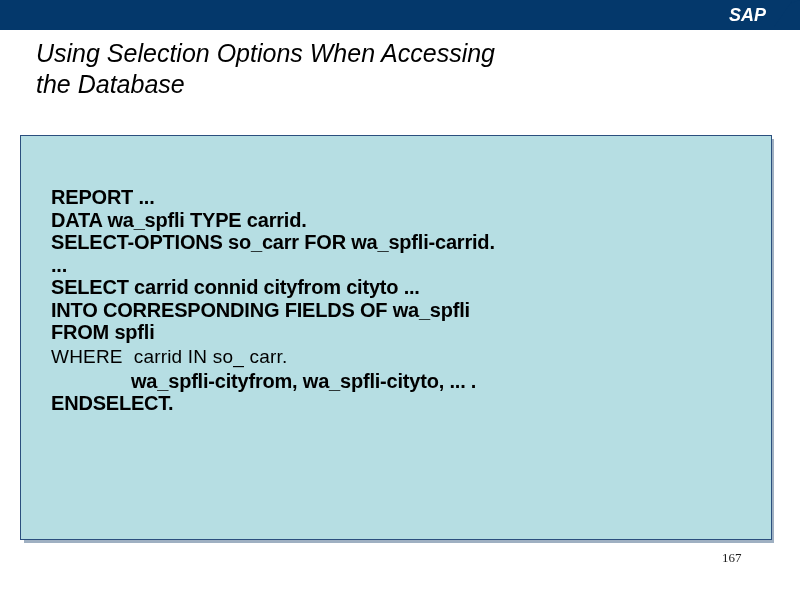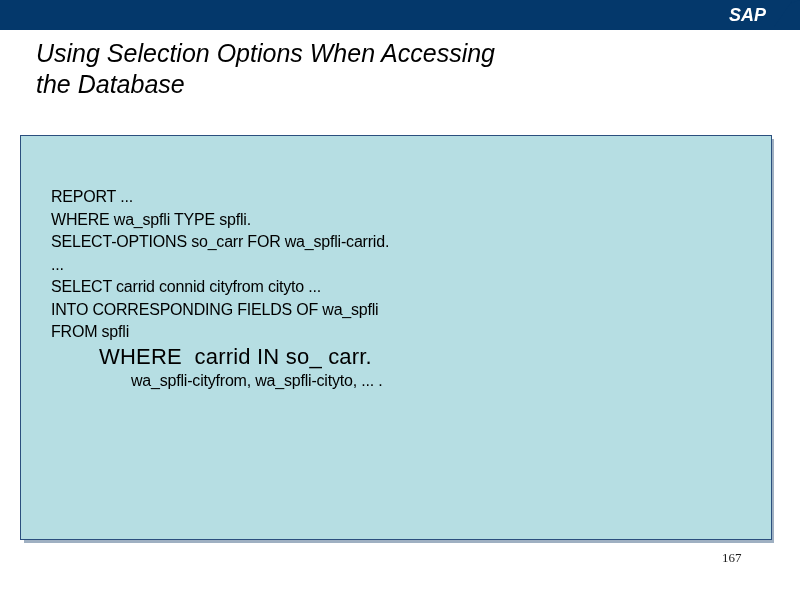--- a/index.html
+++ b/index.html
@@ -88,32 +88,31 @@
     box-sizing: border-box;
   }
   .code-listing {
     position: absolute;
     left: 30px;
     top: 50px;
     right: 10px;
     color: #000000;
   }
   .code-line {
-    font-size: 16px;
-    font-weight: normal;
+    font-size: 20px;
+    font-weight: bold;
     line-height: 22.5px;
     white-space: pre;
     letter-spacing: -0.2px;
   }
   .code-line.big {
-    font-size: 22px;
+    font-size: 19px;
     font-weight: 400;
     line-height: 26px;
     letter-spacing: 0.2px;
-    margin-left: 48px;
   }
   .code-line.indent {
     padding-left: 80px;
   }
 
   
   .page-number {
     position: absolute;
     left: 722px;
     top: 550px;
@@ -138,24 +137,25 @@
 </div>
 
 <div class="slide-title">Using Selection Options When Accessing
 the Database</div>
 
 <div class="code-shadow"></div>
 
 <div class="code-box">
   <div class="code-listing">
       <div class="code-line">REPORT ...</div>
-      <div class="code-line">WHERE wa_spfli TYPE spfli.</div>
+      <div class="code-line">DATA wa_spfli TYPE carrid.</div>
       <div class="code-line">SELECT-OPTIONS so_carr FOR wa_spfli-carrid.</div>
       <div class="code-line">...</div>
       <div class="code-line">SELECT carrid connid cityfrom cityto ...</div>
       <div class="code-line">INTO CORRESPONDING FIELDS OF wa_spfli</div>
       <div class="code-line">FROM spfli</div>
       <div class="code-line big">WHERE  carrid IN so_ carr.</div>
       <div class="code-line indent">wa_spfli-cityfrom, wa_spfli-cityto, ... .</div>
+      <div class="code-line">ENDSELECT.</div>
     </div>
 </div>
 
 <div class="page-number">167</div>
 
 </body></html>

